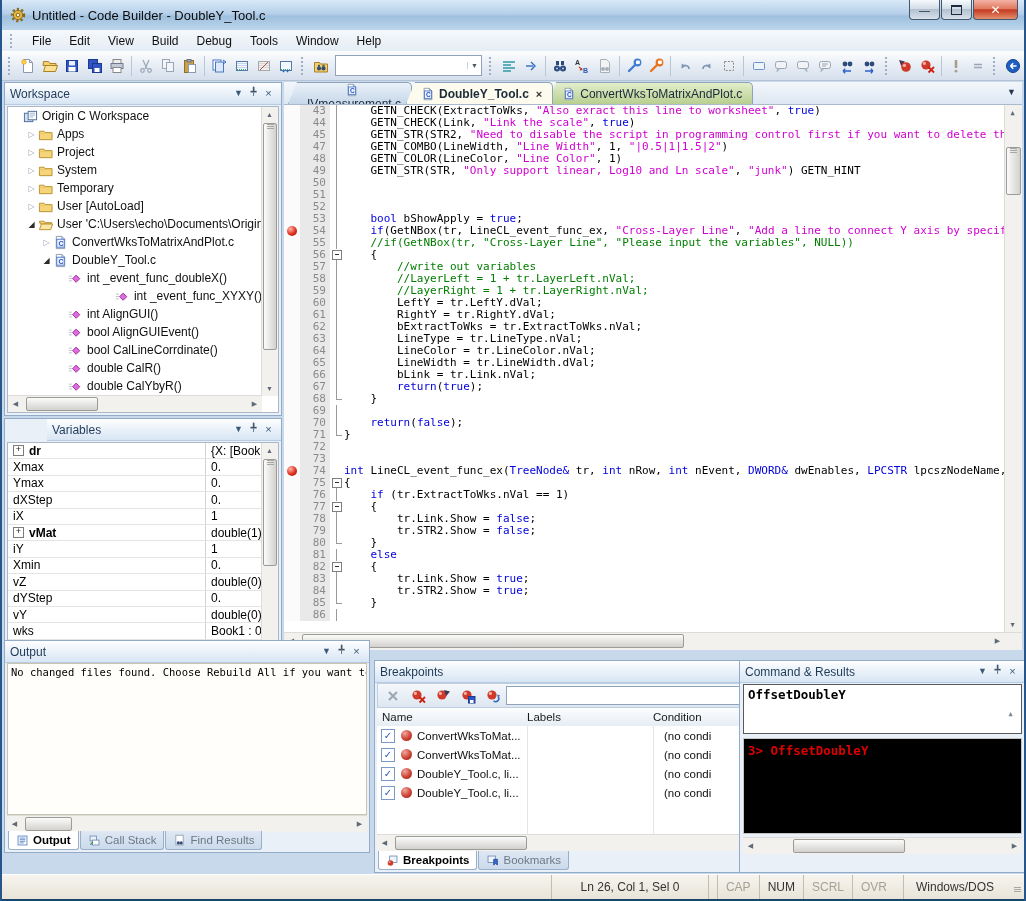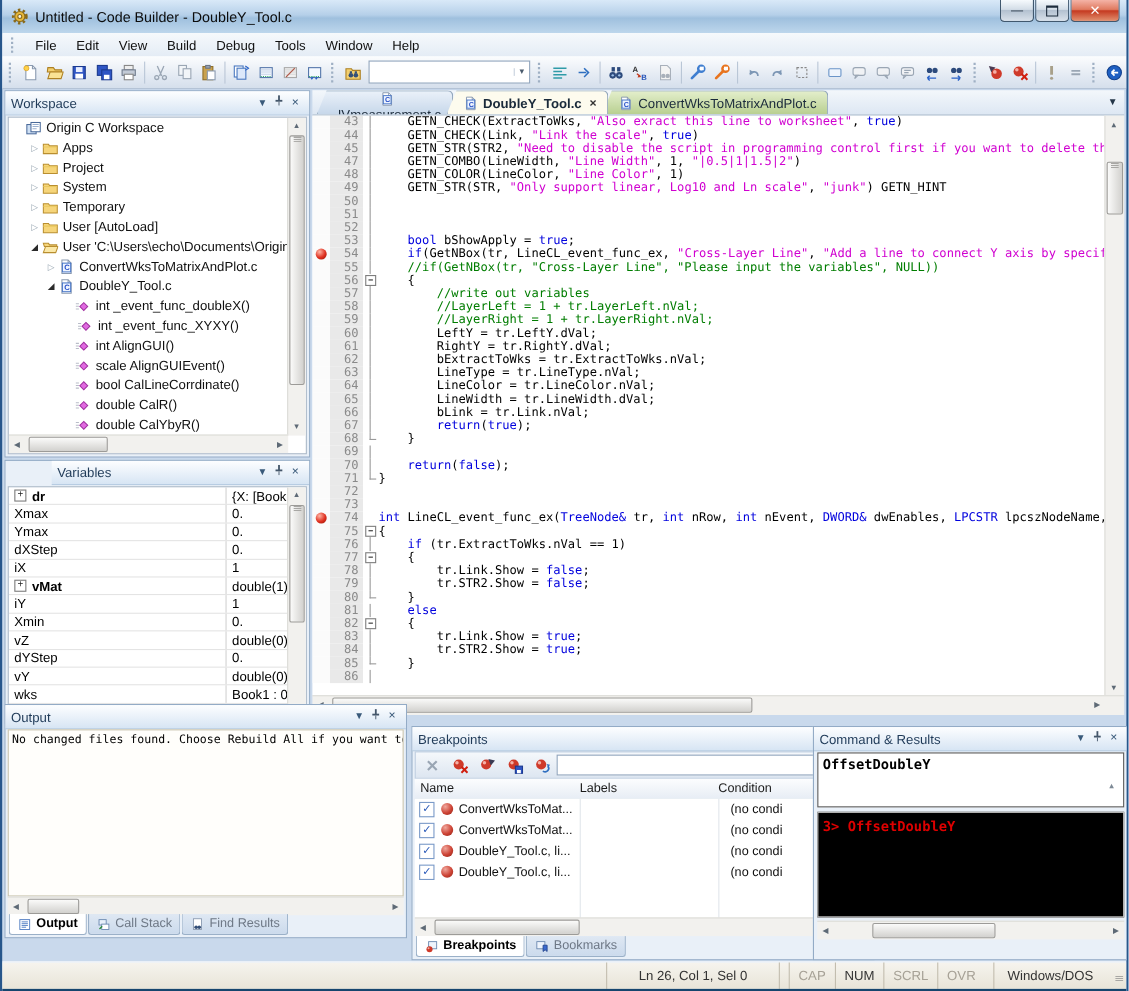--- a/index.html
+++ b/index.html
@@ -595,21 +595,21 @@
           <div class="trow" style="padding-left: 47px;">
             <span class="exp"></span>
             <span class="ic">
               <svg width="15" height="15" viewBox="0 0 16 16">
                 <path d="M1 5.5h3M1 8h3M1 10.5h3" stroke="#b8bcc8"></path>
                 <rect x="6" y="5.5" width="5.4" height="5.4" transform="rotate(45 8.7 8.2)" fill="#e06ae0" stroke="#a030a0"></rect>
               </svg>
             </span>
             <span class="tlabel">int _event_func_doubleX()</span>
           </div>
-          <div class="trow" style="padding-left: 49px;">
+          <div class="trow" style="padding-left: 29px; justify-content: flex-end;">
             <span class="exp"></span>
             <span class="ic">
               <svg width="15" height="15" viewBox="0 0 16 16">
                 <path d="M1 5.5h3M1 8h3M1 10.5h3" stroke="#b8bcc8"></path>
                 <rect x="6" y="5.5" width="5.4" height="5.4" transform="rotate(45 8.7 8.2)" fill="#e06ae0" stroke="#a030a0"></rect>
               </svg>
             </span>
             <span class="tlabel">int _event_func_XYXY()</span>
           </div>
           <div class="trow" style="padding-left: 47px;">
@@ -623,21 +623,21 @@
             <span class="tlabel">int AlignGUI()</span>
           </div>
           <div class="trow" style="padding-left: 47px;">
             <span class="exp"></span>
             <span class="ic">
               <svg width="15" height="15" viewBox="0 0 16 16">
                 <path d="M1 5.5h3M1 8h3M1 10.5h3" stroke="#b8bcc8"></path>
                 <rect x="6" y="5.5" width="5.4" height="5.4" transform="rotate(45 8.7 8.2)" fill="#e06ae0" stroke="#a030a0"></rect>
               </svg>
             </span>
-            <span class="tlabel">scale AlignGUIEvent()</span>
+            <span class="tlabel">bool AlignGUIEvent()</span>
           </div>
           <div class="trow" style="padding-left: 47px;">
             <span class="exp"></span>
             <span class="ic">
               <svg width="15" height="15" viewBox="0 0 16 16">
                 <path d="M1 5.5h3M1 8h3M1 10.5h3" stroke="#b8bcc8"></path>
                 <rect x="6" y="5.5" width="5.4" height="5.4" transform="rotate(45 8.7 8.2)" fill="#e06ae0" stroke="#a030a0"></rect>
               </svg>
             </span>
             <span class="tlabel">bool CalLineCorrdinate()</span>

